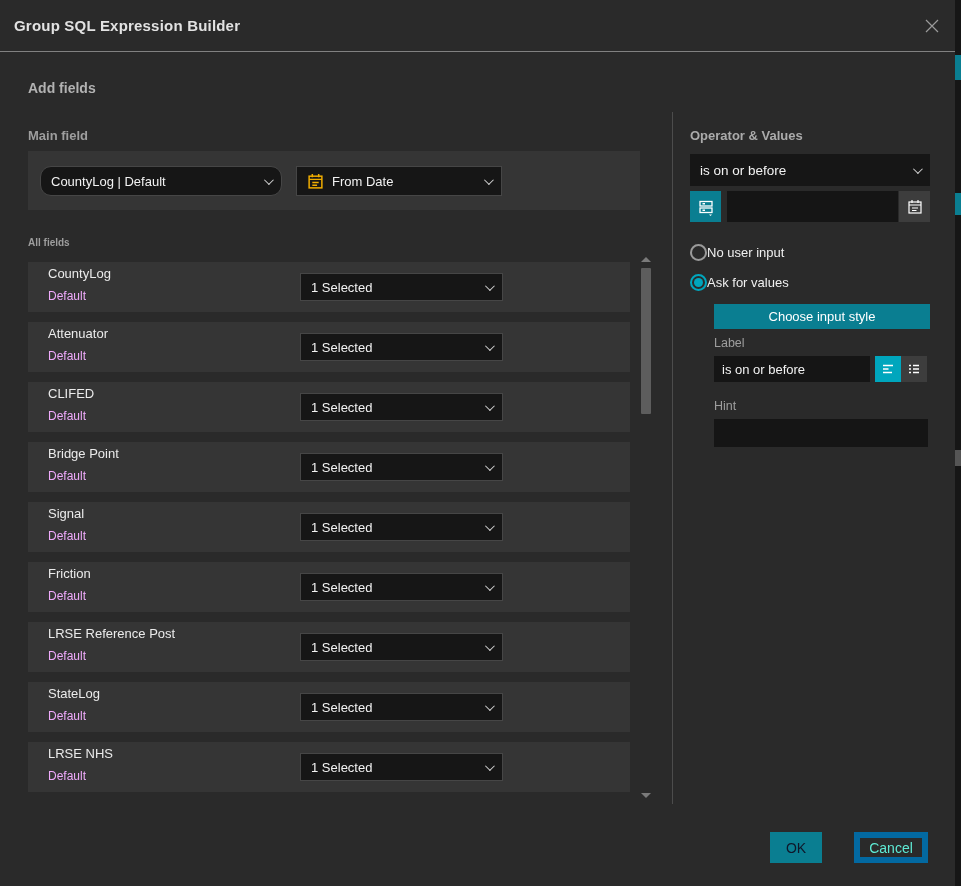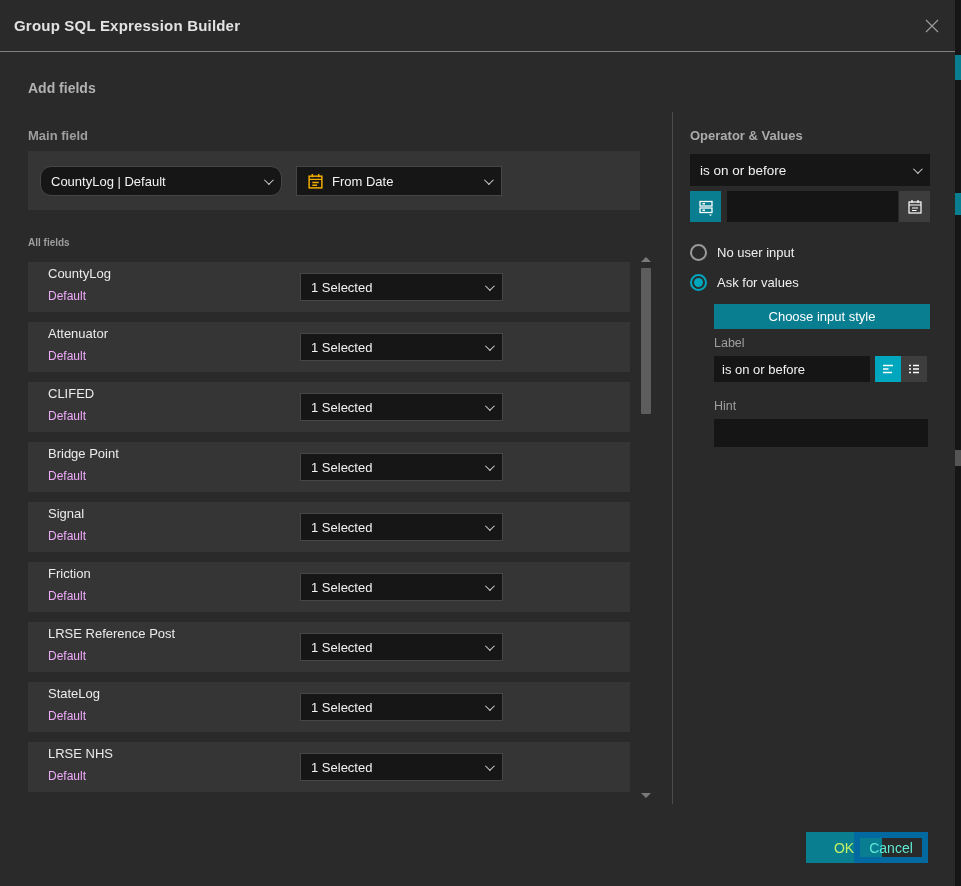--- a/index.html
+++ b/index.html
@@ -80,21 +80,21 @@
   }
   .value-input {
     position: absolute; left: 727px; top: 191px; width: 171px; height: 31px;
     background: #151515; border: none; outline: none;
     color: #f2f2f2; font-size: 13px; padding: 0 8px;
   }
   .cal-btn {
     position: absolute; left: 899px; top: 191px; width: 31px; height: 31px;
     background: #3d3d3d; display: flex; align-items: center; justify-content: center; cursor: pointer;
   }
-  .radio-row { position: absolute; left: 690px; display: flex; align-items: center; gap: 10px; cursor: pointer; }
+  .radio-row { position: absolute; left: 690px; display: flex; align-items: center; cursor: pointer; }
   .radio-row.r1 { top: 244px; }
   .radio-row.r2 { top: 274px; }
   .radio-circle {
     width: 17px; height: 17px; border-radius: 50%;
     border: 2px solid #9a9a9a; flex: 0 0 auto;
     display: flex; align-items: center; justify-content: center;
   }
   .radio-circle.checked { border-color: #00a6bd; }
   .radio-circle.checked::after {
     content: ""; width: 9px; height: 9px; border-radius: 50%; background: #00a6bd;
@@ -119,22 +119,22 @@
   }
   .toggle-align { left: 875px; }
   .toggle-list  { left: 901px; background: #3d3d3d; }
   .hint-input {
     position: absolute; left: 714px; top: 419px; width: 214px; height: 28px;
     background: #151515; border: none; outline: none;
     color: #f2f2f2; font-size: 13px; padding: 0 8px;
   }
   
   .ok-btn {
-    position: absolute; left: 806px; top: 832px; width: 76px; height: 31px;
-    border: none; color: #bef264; font-size: 14px; cursor: pointer;
+    position: absolute; left: 770px; top: 832px; width: 52px; height: 31px;
+    border: none; color: #0f172a; font-size: 14px; cursor: pointer;
     font-family: "Liberation Sans", sans-serif;
     display: flex; align-items: center; justify-content: center;
   }
   .cancel-btn {
     position: absolute; left: 854px; top: 832px; width: 74px; height: 31px;
     background: transparent; border: 6px solid #0369a1; color: #5eead4;
     font-size: 14px; cursor: pointer;
     font-family: "Liberation Sans", sans-serif;
     display: flex; align-items: center; justify-content: center;
   }

